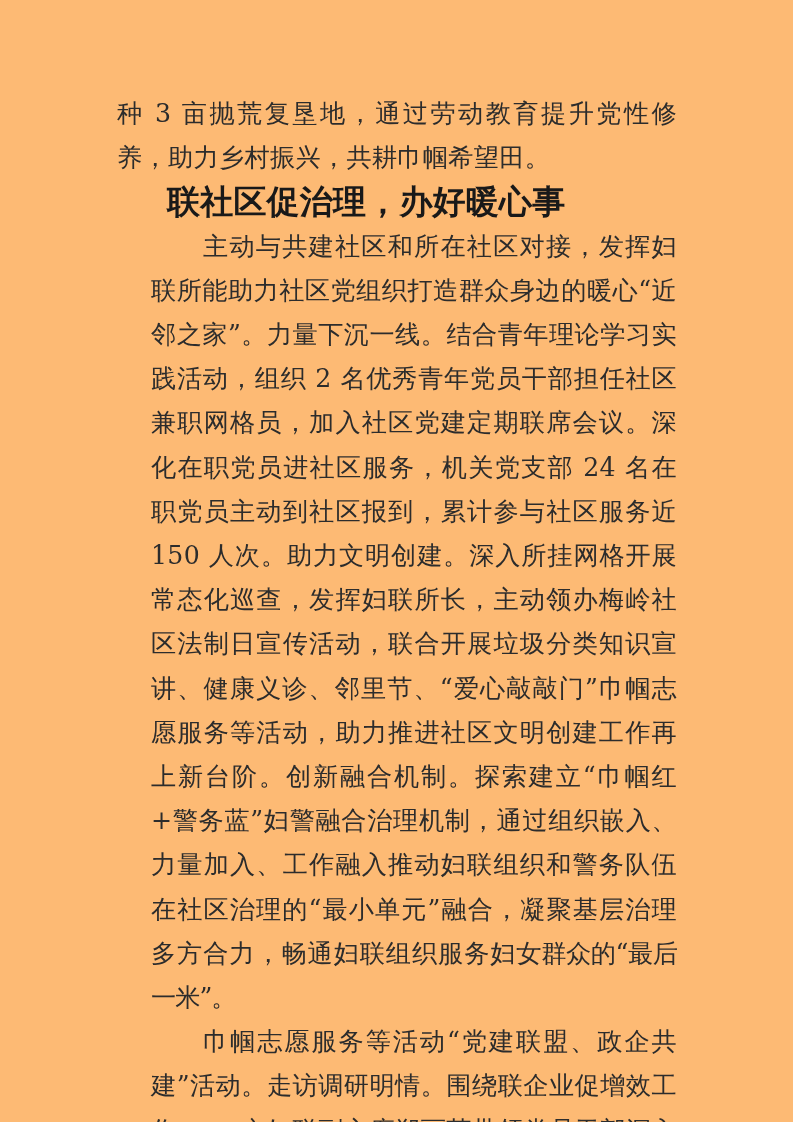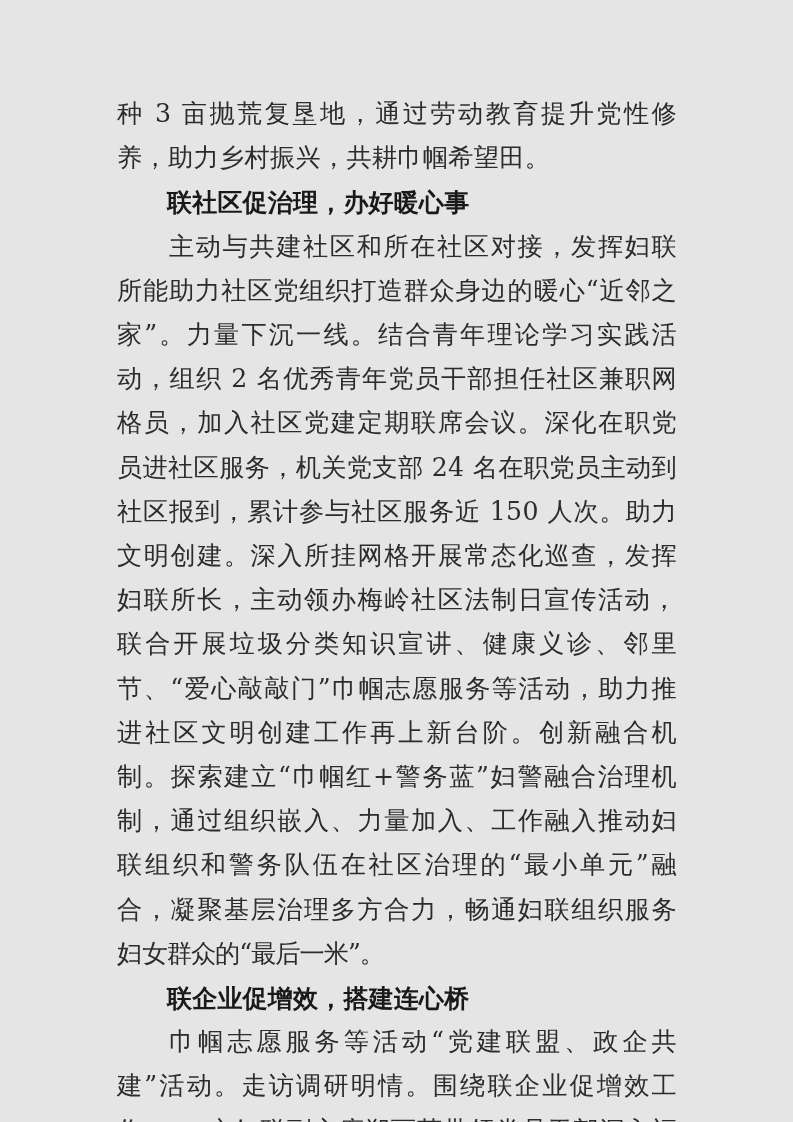--- a/index.html
+++ b/index.html
@@ -10,21 +10,21 @@
   body {
     width: 793px;
     height: 1122px;
     overflow: hidden;
     font-family: "DejaVu Serif", "Liberation Serif", serif;
   }
   .page {
     position: relative;
     width: 793px;
     height: 1122px;
-    background: #e5e5e5;
+    background: #fdba74;
     box-sizing: border-box;
   }
   .content {
     position: absolute;
     left: 117px;
     top: 92px;
     width: 560px;
   }
   
   .para {
@@ -35,25 +35,26 @@
     text-align: justify;
     text-justify: inter-ideograph;
     text-indent: 0;
     margin: 0;
     letter-spacing: 0.3px;
     font-weight: 400;
     -webkit-font-smoothing: antialiased;
   }
   .para.indent {
     text-indent: 52px;
+    margin-left: 34px;
   }
   
   .heading {
     font-family: "Liberation Sans", "DejaVu Sans", sans-serif;
-    font-size: 25px;
+    font-size: 33px;
     line-height: 44.2px;
     font-weight: bold;
     color: #191919;
     margin: 0;
     text-indent: 50px;
     letter-spacing: 0.2px;
   }
   .bold-latin {
     font-family: "Liberation Serif", "DejaVu Serif", serif;
     font-weight: bold;
@@ -69,18 +70,17 @@
 
 <div class="page">
   <div class="content">
 
     <p class="para"><span>种 3 亩抛荒复垦地，通过劳动教育提升党性修养，助力乡村</span><span>振兴，共耕巾帼希望田。</span></p>
 
     <p class="heading">联社区促治理，办好暖心事</p>
 
     <p class="para indent"><span>主动与共建社区和所在社区对接，发挥妇联所能助力社</span><span>区党组织打造群众身边的暖心“近邻之家”。力量下沉一线。</span><span>结合青年理论学习实践活动，组织 2 名优秀青年党员干部担</span><span>任社区兼职网格员，加入社区党建定期联席会议。深化在职</span><span>党员进社区服务，机关党支部 24 名在职党员主动到社区报</span><span>到，累计参与社区服务近 150 人次。助力文明创建。深入所</span><span>挂网格开展常态化巡查，发挥妇联所长，主动领办梅岭社区</span><span>法制日宣传活动，联合开展垃圾分类知识宣讲、健康义诊、</span><span>邻里节、“爱心敲敲门”巾帼志愿服务等活动，助力推进社</span><span>区文明创建工作再上新台阶。创新融合机制。探索建立“巾</span><span>帼红+警务蓝”妇警融合治理机制，通过组织嵌入、力量加</span><span>入、工作融入推动妇联组织和警务队伍在社区治理的“最小</span><span>单元”融合，凝聚基层治理多方合力，畅通妇联组织服务妇</span><span class="tight-quote">女群众的“最后一米”。</span></p>
 
-    <p class="heading">联企业促增效，搭建连心桥</p>
 
     <p class="para indent"><span>巾帼志愿服务等活动“党建联盟、政企共建”活动。</span><span>走访调研明情。围绕联企业促增效工作，</span><span class="bold-latin">XX</span><span>市妇联副主席</span><span>郑丽萍带领党员干部深入福建好多多商贸集团开展调研走</span></p>
 
   </div>
 </div>
 
 </body></html>

